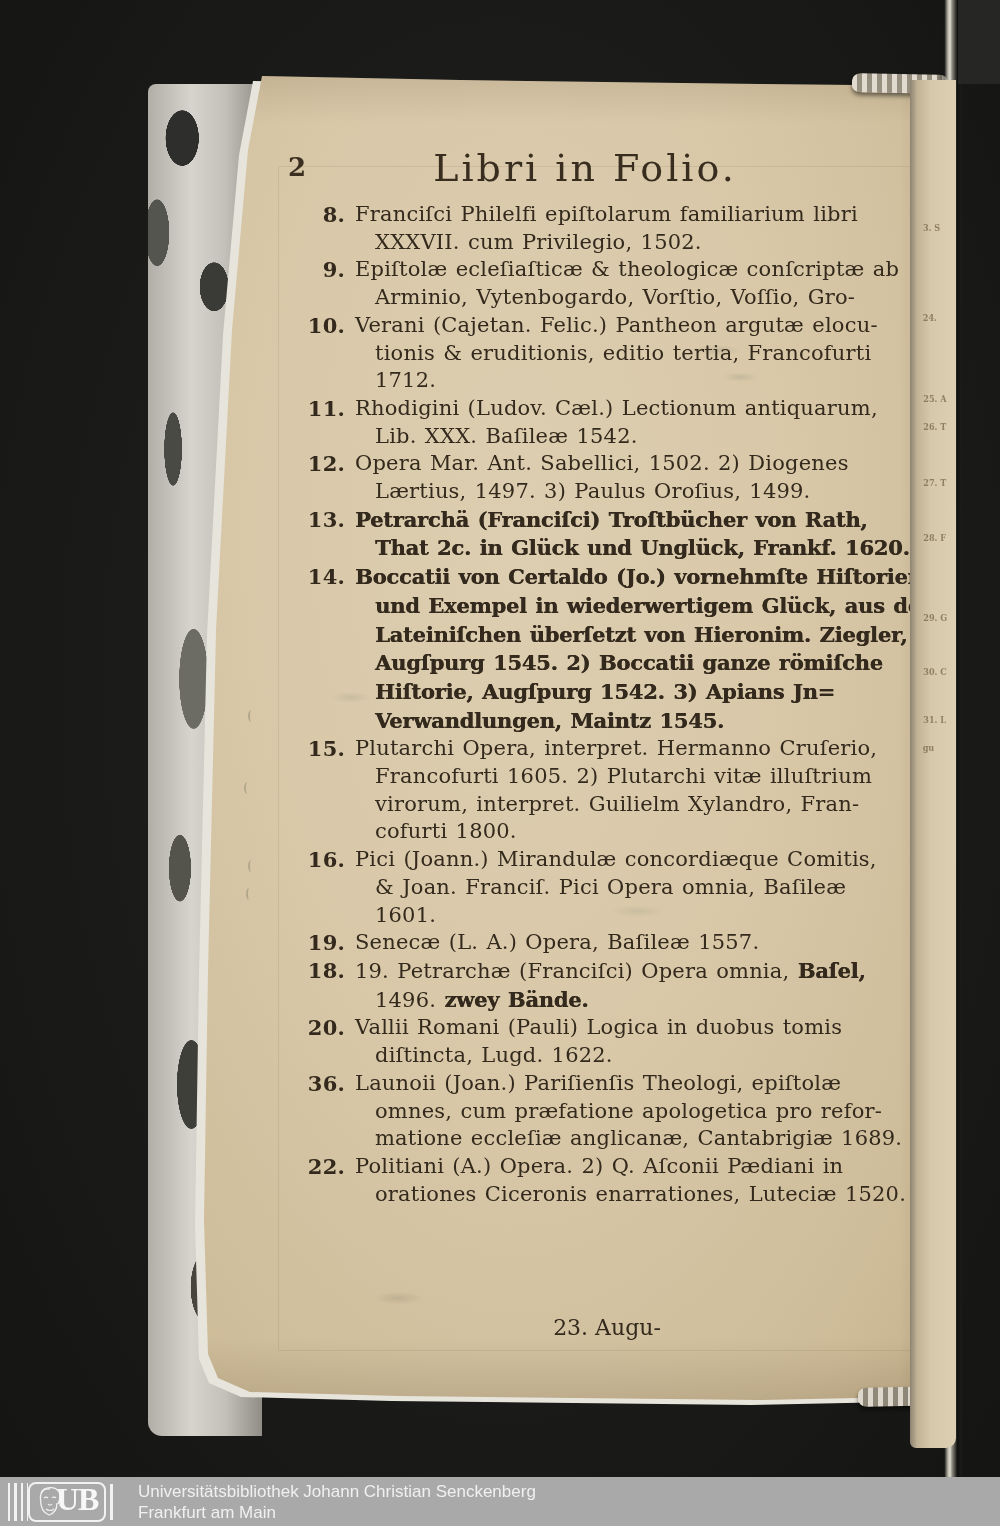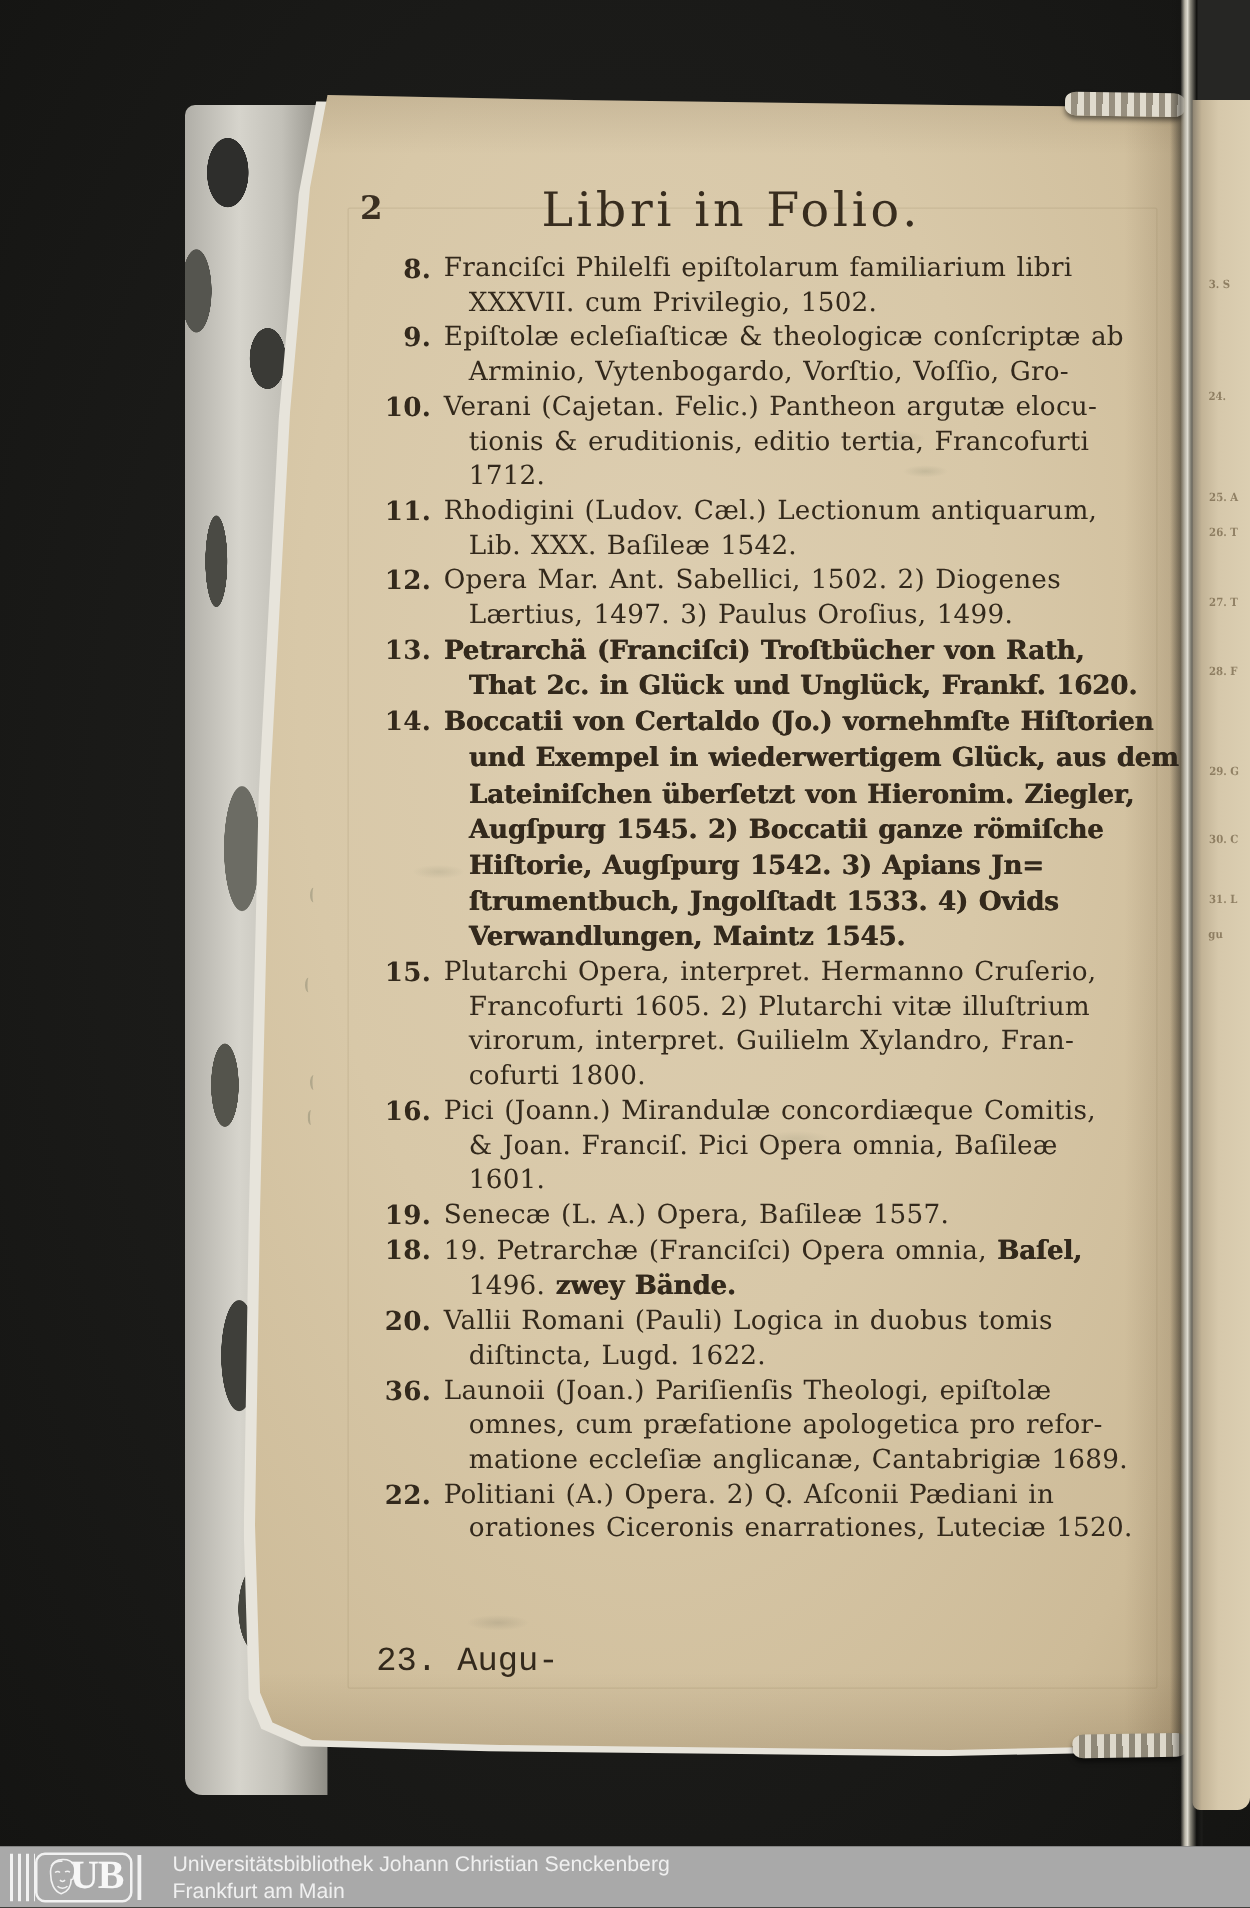--- a/index.html
+++ b/index.html
@@ -51,31 +51,31 @@
   .running-title{position:absolute;left:240px;width:370px;text-align:center;
       font-size:38px;letter-spacing:3px;color:#382d1f;font-weight:400;}
   .list{position:absolute;left:141px;top:131px;width:612px;line-height:27.7px;
       font-size:21px;letter-spacing:.2px;word-spacing:1.4px;color:var(--ink);}
   .item{display:flex;}
   .num{flex:0 0 44px;text-align:right;margin-right:10px;font-weight:600;}
   .text{flex:1;}
   .line{white-space:nowrap;}
   .line + .line{margin-left:20px;}
   .fr{font-weight:700;letter-spacing:-.2px;text-shadow:.4px 0 0 currentColor;}
-  .catchword{position:absolute;left:141px;top:1245px;width:612px;text-align:left;
-      font-size:27px;color:var(--ink);font-family:Liberation Mono, monospace;}
+  .catchword{position:absolute;left:141px;top:1245px;width:612px;text-align:center;
+      font-size:22px;color:var(--ink);}
   
   .mark{position:absolute;width:6px;height:12px;border-left:2px solid rgba(110,112,92,.35);
       border-radius:50% 0 0 50%;filter:blur(.4px);}
   
   .gutter{position:absolute;left:936px;top:0;width:26px;height:1477px;
       background:linear-gradient(90deg, rgba(20,20,18,0) 0%, rgba(20,20,18,.45) 32%,
         #b9b5a8 46%, #dedbd0 54%, #8f8c80 62%, rgba(15,15,13,.85) 82%, #1d1d1b 100%);}
   .facing-top{position:absolute;left:958px;top:0;width:42px;height:84px;background:#262624;}
-  .facing-edge{position:absolute;left:954px;top:80px;width:46px;height:1368px;
+  .facing-edge{position:absolute;left:910px;top:80px;width:46px;height:1368px;
       border-radius:0 0 10px 6px;
       background:linear-gradient(90deg,#8d8371 0,#c2b396 16%,var(--facing) 45%,#dccfb2 100%);}
   .frag{position:absolute;left:12px;font-size:9px;color:rgba(105,88,60,.65);
       font-weight:600;white-space:nowrap;transform:scaleX(.9);}
   .headband{position:absolute;left:852px;top:74px;width:96px;height:19px;border-radius:9px/7px;
       transform:rotate(1deg);box-shadow:0 3px 4px rgba(0,0,0,.5);
       background:repeating-linear-gradient(90deg,#e0dbce 0 5px,#978f7f 5px 10px);}
   .tailband{position:absolute;left:858px;top:1387px;width:92px;height:19px;border-radius:9px/7px;
       transform:rotate(-1deg);box-shadow:0 3px 4px rgba(0,0,0,.5);
       background:repeating-linear-gradient(90deg,#ddd8cb 0 5px,#8f8878 5px 10px);}
@@ -161,21 +161,20 @@
   </div>
 
   <div class="item">
     <span class="num">14.</span>
     <span class="text">
               <div class="line"><span class="fr">Boccatii von Certaldo (Jo.) vornehmſte Hiſtorien</span></div>
               <div class="line"><span class="fr">und Exempel in wiederwertigem Glück, aus dem</span></div>
               <div class="line"><span class="fr">Lateiniſchen überſetzt von Hieronim. Ziegler,</span></div>
               <div class="line"><span class="fr">Augſpurg 1545.   2) Boccatii ganze römiſche</span></div>
               <div class="line"><span class="fr">Hiſtorie, Augſpurg 1542.   3) Apians Jn=</span></div>
-              <div class="line"><span class="fr">ſtrumentbuch, Jngolſtadt 1533.   4) Ovids</span></div>
               <div class="line"><span class="fr">Verwandlungen, Maintz 1545.</span></div>
             </span>
   </div>
 
   <div class="item">
     <span class="num">15.</span>
     <span class="text">
               <div class="line"><span class="">Plutarchi Opera, interpret. Hermanno Cruſerio,</span></div>
               <div class="line"><span class="">Francofurti 1605.  2) Plutarchi vitæ illuſtrium</span></div>
               <div class="line"><span class="">virorum, interpret. Guilielm Xylandro, Fran-</span></div>

